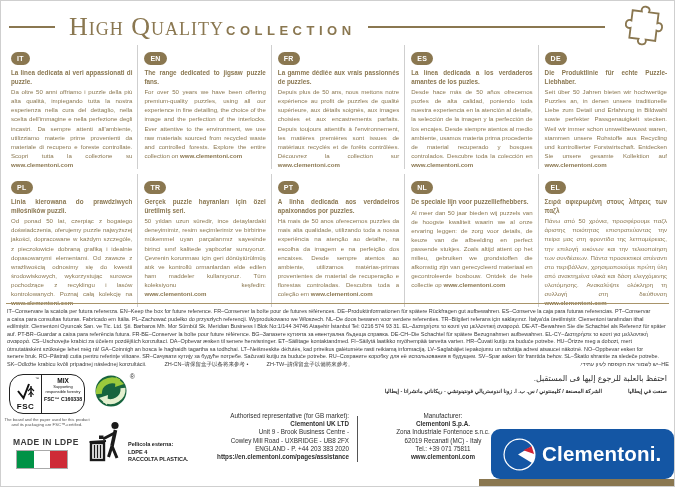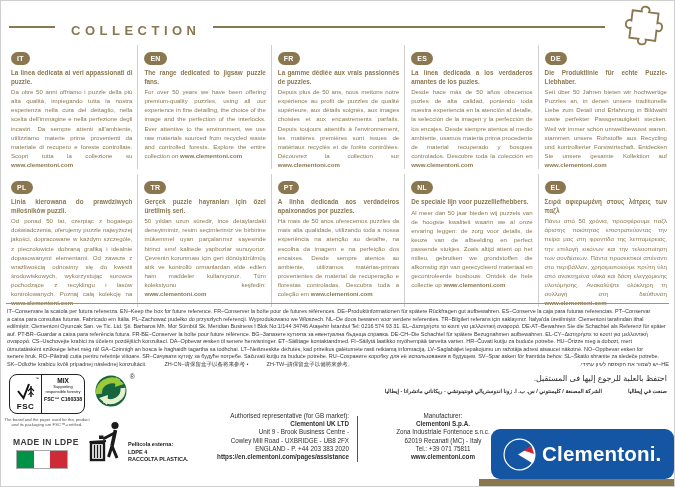--- a/index.html
+++ b/index.html
@@ -41,21 +41,21 @@
   .legal-line8 span{margin-right:18px;white-space:nowrap;}
   .legal-line8 .he{margin:0 0 0 auto;direction:rtl;}
 
   
   .ar-keep{position:absolute;top:373px;right:7px;direction:rtl;font-size:8px;color:#2e2e2e;}
   .ar-mfg{position:absolute;top:387px;right:7px;direction:rtl;display:flex;gap:26px;
           font-size:5.5px;font-weight:700;color:#2e2e2e;}
 
   
   .fsc-box{position:absolute;left:8px;top:373px;width:76px;height:40px;border:1.2px solid #222;
-           border-radius:8px;background:#fff;display:flex;}
+           border-radius:14px;background:#fff;display:flex;}
   .fsc-left{width:32px;border-right:1px solid #222;position:relative;display:flex;flex-direction:column;
             align-items:center;justify-content:flex-end;padding-bottom:2px;}
   .fsc-tm{position:absolute;top:1px;right:2px;font-size:4px;color:#222;}
   .fsc-acronym{font-weight:700;font-size:8px;color:#111;letter-spacing:.5px;line-height:1;}
   .fsc-right{flex:1;text-align:center;padding-top:2px;color:#111;}
   .fsc-mix{font-weight:700;font-size:6.5px;line-height:7px;}
   .fsc-sup{font-size:4px;line-height:4.8px;padding:1px 2px;}
   .fsc-code{font-weight:700;font-size:5.2px;line-height:6px;}
   .fsc-note{position:absolute;left:3px;top:416px;width:86px;text-align:center;
             font-size:4.2px;line-height:5.4px;color:#555;}
@@ -82,20 +82,21 @@
              font-family:"Liberation Sans",sans-serif;}
   .gold-bar{position:absolute;left:478px;top:478px;width:197px;height:9px;background:var(--gold);}
 </style>
 </head>
 <body>
 
 <div class="page">
 
   <div class="header">
     <div class="rule left"></div>
+    <span class="title-serif">High Quality</span>
     <span class="title-sans">COLLECTION</span>
     <div class="rule right"></div>
     <div class="puzzle-wrap">
       <svg viewBox="0 0 60 60" width="52" height="46" style="transform:rotate(7deg);">
         <path d="M14 10 h12 c-3.5-9 13-9 9.5 0 H48 v13 c9-3.5 9 13 0 9.5 V46 H35.5 c3.5 9 -13 9 -9.5 0 H14 V33 c-9 3.5 -9 -13 0 -9.5 z" fill="#ffffff" stroke="var(--gold)" stroke-width="2.4"></path>
       </svg>
     </div>
   </div>
 
   <div class="lang-grid">

